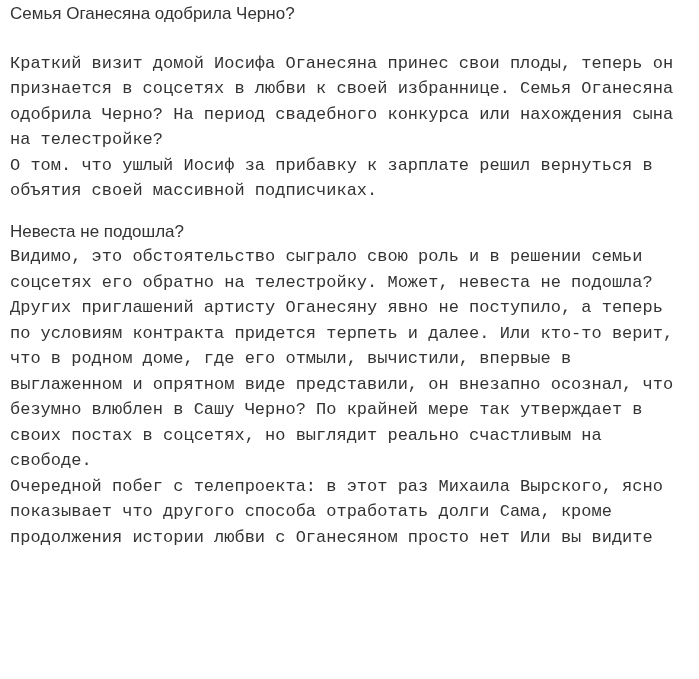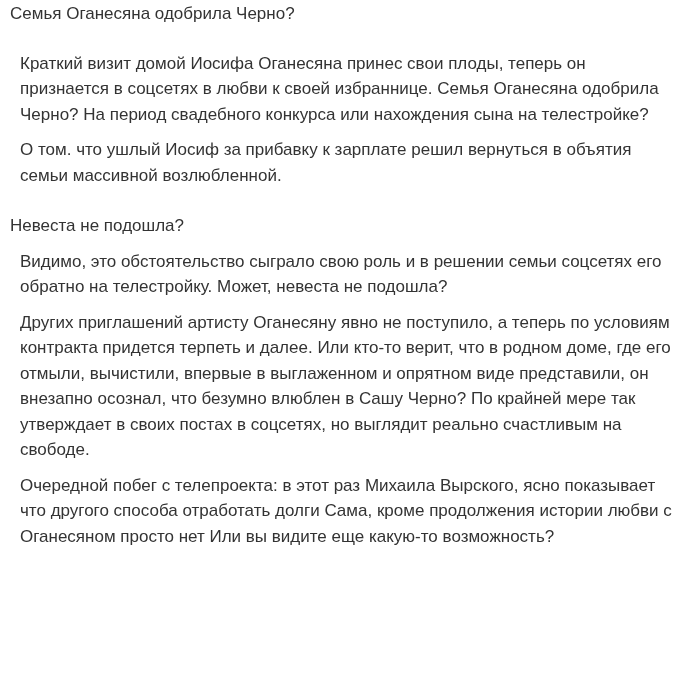--- a/index.html
+++ b/index.html
@@ -27,46 +27,47 @@
     font-size: 17px;
     font-weight: 400;
     line-height: 25.5px;
     margin: 1px 0 24px 0;
     color: #333333;
   }
   .article-section {
     margin: 0;
   }
   .article-section p {
-    margin: 10px;
+    margin: 0;
     padding: 0;
+    font-family: Liberation Mono, monospace;
   }
   .article-subheading {
     font-size: 17px;
     font-weight: 400;
     line-height: 25.5px;
-    margin: 25px 0 0 0;
+    margin: 15px 0 0 0;
     color: #333333;
   }
   .article-author {
     margin-top: 38px;
     line-height: 25.5px;
   }
 </style>
 </head>
 <body>
 
 <div class="page">
   <article class="article">
 
     <h1 class="article-title">Семья Оганесяна одобрила Черно?</h1>
 
     <section class="article-section">
       <p>Краткий визит домой Иосифа Оганесяна принес свои плоды, теперь он признается в соцсетях в любви к своей избраннице. Семья Оганесяна одобрила Черно? На период свадебного конкурса или нахождения сына на телестройке?</p>
-      <p>О том. что ушлый Иосиф за прибавку к зарплате решил вернуться в объятия семьи массивной возлюбленной.</p>
+      <p>О том. что ушлый Иосиф за прибавку к зарплате решил вернуться в объятия своей массивной подписчиках.</p>
     </section>
 
     <h2 class="article-subheading">Невеста не подошла?</h2>
 
     <section class="article-section">
       <p>Видимо, это обстоятельство сыграло свою роль и в решении семьи соцсетях его обратно на телестройку. Может, невеста не подошла?</p>
       <p>Других приглашений артисту Оганесяну явно не поступило, а теперь по условиям контракта придется терпеть и далее. Или кто-то верит, что в родном доме, где его отмыли, вычистили, впервые в выглаженном и опрятном виде представили, он внезапно осознал, что безумно влюблен в Сашу Черно? По крайней мере так утверждает в своих постах в соцсетях, но выглядит реально счастливым на свободе.</p>
       <p>Очередной побег с телепроекта: в этот раз Михаила Вырского, ясно показывает что другого способа отработать долги Сама, кроме продолжения истории любви с Оганесяном просто нет Или вы видите еще какую-то возможность?</p>
     </section>
 

